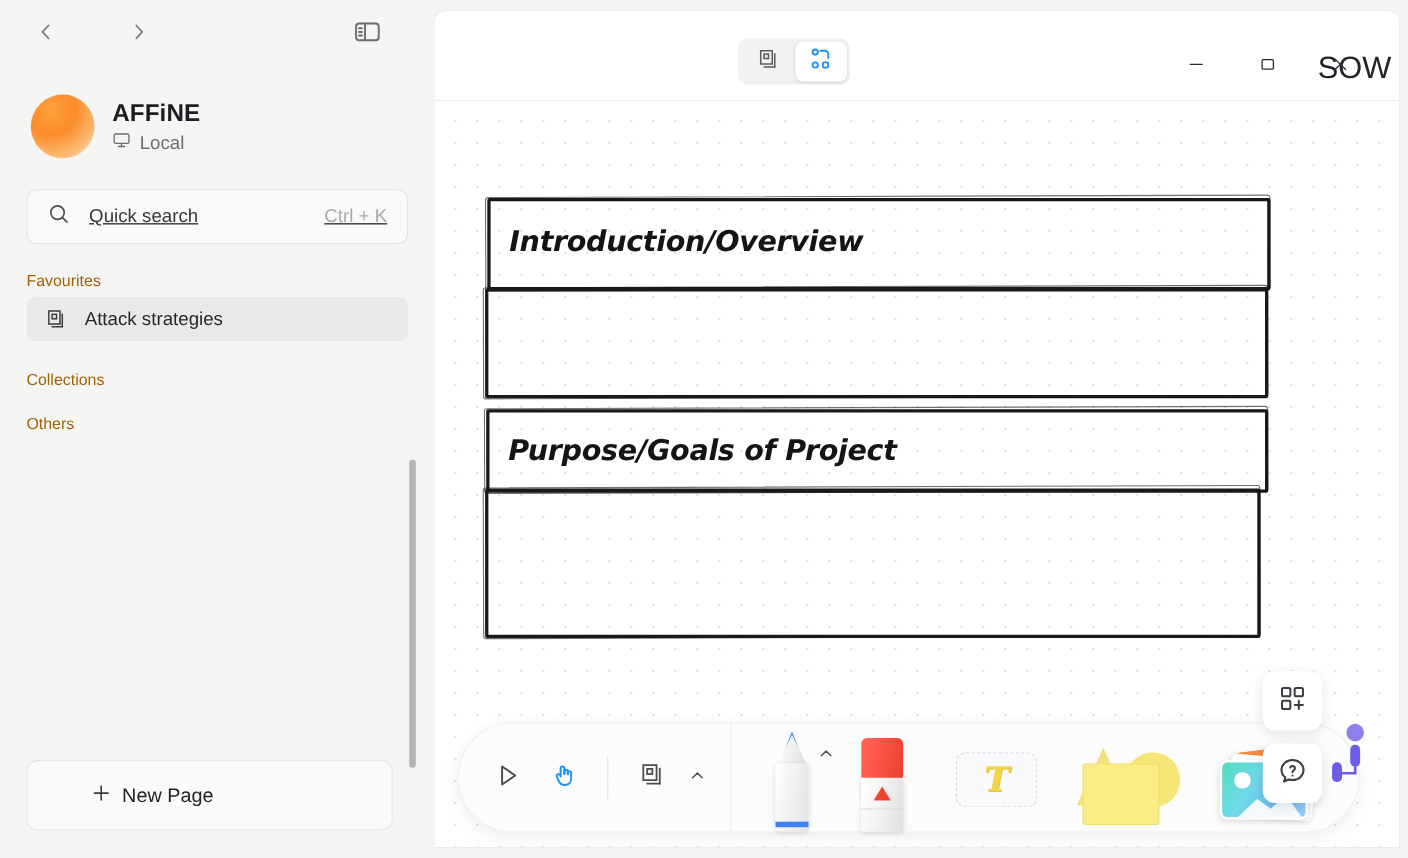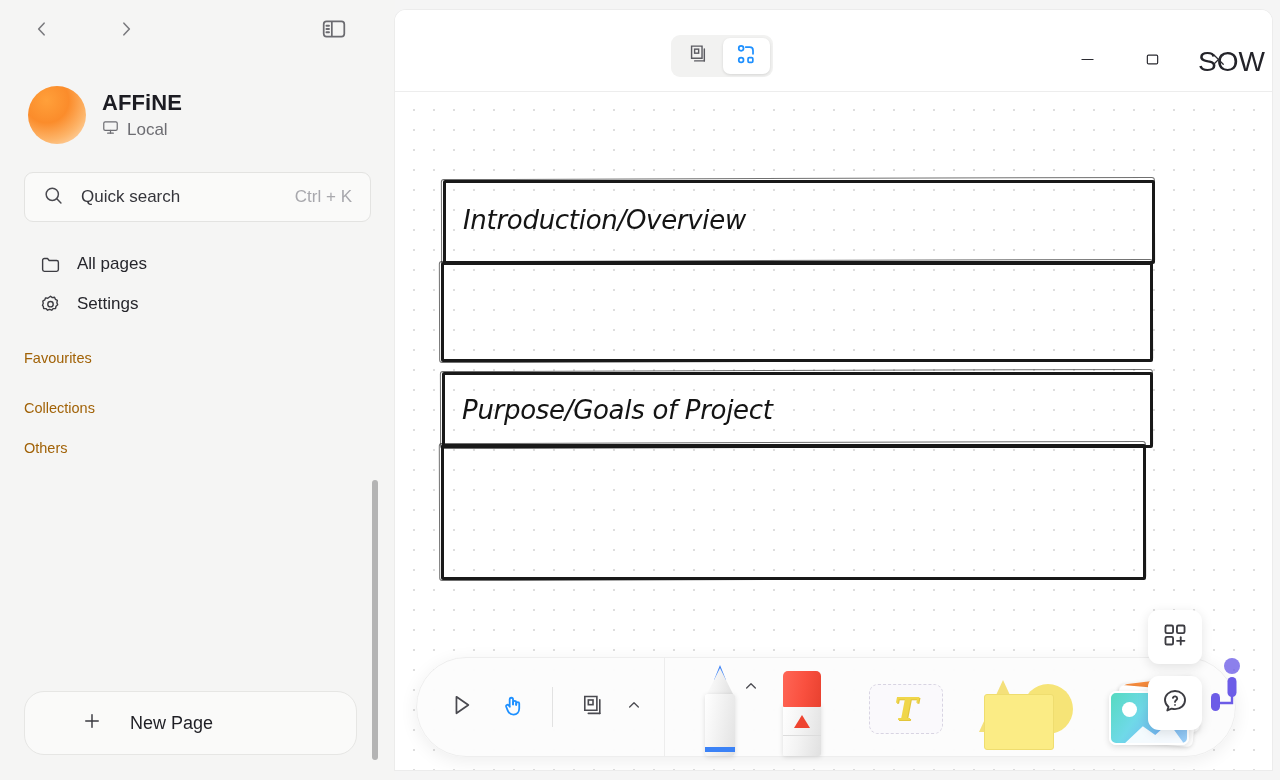--- a/index.html
+++ b/index.html
@@ -60,21 +60,21 @@
     display: flex; align-items: center; gap: 8px;
     font-size: 17px; color: #6d6d72;
   }
 
   
   #quick-search {
     margin: 24px 24px 0 24px;
     height: 50px; border: 1px solid #e3e3e1; border-radius: 9px;
     background: #fafaf9;
     display: flex; align-items: center; padding: 0 18px;
-    gap: 17px; cursor: pointer;
+    gap: 17px; cursor: pointer; text-decoration: underline;
   }
   #qs-label { font-size: 17px; color: #35353b; flex: 1; }
   #qs-shortcut { font-size: 17px; color: #a8a8ad; }
 
   
   #nav-list { margin-top: 22px; }
   .nav-item {
     margin: 0 24px; height: 40px; border-radius: 8px;
     display: flex; align-items: center; gap: 16px;
     padding: 0 16px; cursor: pointer;
@@ -94,23 +94,23 @@
   #sidebar-scroll-region { position: relative; flex: 1; }
   #sidebar-scrollbar {
     position: absolute; right: 17px; top: 18px;
     width: 6px; height: 280px; border-radius: 3px;
     background: #b4b4b4; cursor: pointer;
   }
 
   #new-page {
     position: absolute; left: 24px; bottom: 25px;
     width: 333px; height: 64px;
-    border: 1px solid #e6e6e4; border-radius: 20px;
+    border: 1px solid #e6e6e4; border-radius: 10px;
     background: #fafaf9;
-    display: flex; align-items: center; gap: 27px;
+    display: flex; align-items: center; gap: 8px;
     padding-left: 56px; cursor: pointer;
   }
   #np-label { font-size: 18px; color: #1f1f25; }
 
   
   #main {
     position: absolute; left: 395px; top: 10px;
     width: 877px; height: 760px;
     background: #ffffff;
     border-radius: 11px 11px 0 0;
@@ -179,21 +179,21 @@
     pointer-events: none;
   }
   #note-1 { left: 48px; top: 88px; width: 712px; height: 84px; }
   #note-2 { left: 46px; top: 170px; width: 712px; height: 100px; }
   #note-3 { left: 47px; top: 280px; width: 711px; height: 76px; }
   #note-4 { left: 46px; top: 352px; width: 705px; height: 136px; }
 
   .note-text {
     position: absolute;
     font-family: "DejaVu Sans", sans-serif;
-    font-style: italic; font-weight: normal;
+    font-style: italic; font-weight: bold;
     font-size: 26px; color: #141414;
     letter-spacing: -.3px;
     white-space: nowrap;
   }
   #note-1-text { left: 68px; top: 113px; }
   #note-3-text { left: 67px; top: 303px; text-align: right; }
 
   
   #edgeless-toolbar {
     position: absolute; left: 21px; bottom: 13px;
@@ -402,41 +402,33 @@
     <span>
       <svg width="21" height="21" viewBox="0 0 24 24" fill="none" stroke="#4a4a50" stroke-width="1.7" stroke-linecap="round">
         <circle cx="10.6" cy="10.6" r="7"></circle>
           <line x1="15.8" y1="15.8" x2="20.5" y2="20.5"></line>
       </svg>
     </span>
     <span id="qs-label">Quick search</span>
     <span id="qs-shortcut">Ctrl + K</span>
   </div>
 
-  <div id="nav-list">
-    <div class="nav-item">
-      <span class="ico">
-        <svg width="21" height="21" viewBox="0 0 24 24" fill="none" stroke="currentColor" stroke-width="1.6" stroke-linejoin="round">
-          <path d="M3 7.2a2 2 0 0 1 2-2h3.6l1.9 2.2H19a2 2 0 0 1 2 2v8.4a2 2 0 0 1-2 2H5a2 2 0 0 1-2-2z"></path>
-        </svg>
-      </span>
-      <span>All pages</span>
-    </div>
-    <div class="nav-item">
-      <span class="ico">
-        <svg width="21" height="21" viewBox="0 0 24 24" fill="none" stroke="currentColor" stroke-width="1.6" stroke-linejoin="round">
-          <path d="M12 2.6l2.1 1.5 2.5-.4 1 2.4 2.2 1.3-.5 2.5.9 2.4-1.9 1.7-.5 2.5-2.6.2-1.8 1.8-2.4-1-2.4 1-1.8-1.8-2.6-.2-.5-2.5L2.8 13l.9-2.4-.5-2.5 2.2-1.3 1-2.4 2.5.4z"></path>
-          <circle cx="12" cy="11.6" r="3.1"></circle>
-        </svg>
-      </span>
-      <span>Settings</span>
-    </div>
-  </div>
 
   <div class="section-label" id="sect-favourites">Favourites</div>
+  <div class="nav-item active">
+    <span class="ico">
+      <svg width="21" height="21" viewBox="0 0 24 24" fill="none" stroke="currentColor" stroke-width="1.55" stroke-linecap="round">
+        <path d="M5 3.2h11.6v13.4H5z"></path>
+        <rect x="8.4" y="6.6" width="4.6" height="4.6"></rect>
+        <line x1="8.4" y1="19.6" x2="19" y2="19.6"></line>
+        <line x1="19" y1="6.4" x2="19" y2="19.6"></line>
+      </svg>
+    </span>
+    <span>Attack strategies</span>
+  </div>
 
   <div class="section-label" id="sect-collections">Collections</div>
   <div class="section-label" id="sect-others">Others</div>
 
 
   <div id="sidebar-scroll-region">
     <div id="sidebar-scrollbar"></div>
   </div>
 
   <div id="new-page">

